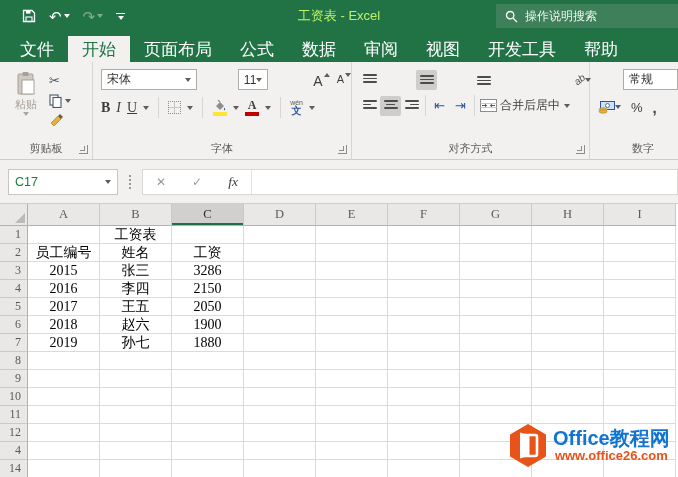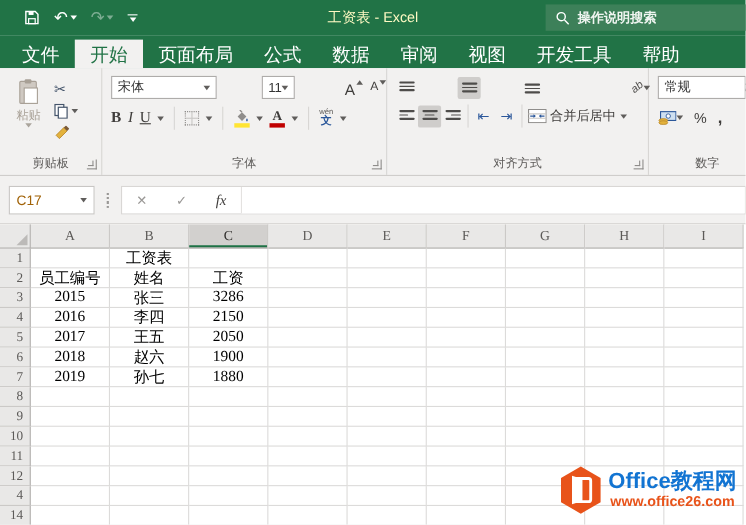--- a/index.html
+++ b/index.html
@@ -13,23 +13,23 @@
   .qat-btn { display:flex; align-items:center; gap:2px; color:#fff; }
   .glyph { font-size:15px; line-height:1; color:#fff; }
   .glyph.dim { color:rgba(255,255,255,.42); }
   .car { display:inline-block; width:0; height:0; border-left:3px solid transparent; border-right:3px solid transparent; border-top:4px solid #5f5d5b; }
   .car.w { border-top-color:#fff; }
   .car.dim { border-top-color:rgba(255,255,255,.42); }
   .car.gray { border-top-color:#aaa49c; }
   .carup { display:inline-block; width:0; height:0; border-left:3px solid transparent; border-right:3px solid transparent; border-bottom:4px solid #5f5d5b; }
   .custom-stack { display:flex; flex-direction:column; align-items:center; gap:2px; }
   .custom-stack .bar-w { width:9px; border-top:1.5px solid #fff; }
-  .win-title { position:absolute; left:0; right:0; text-align:center; color:#fef9c3; font-size:13px; pointer-events:none; }
+  .win-title { position:absolute; left:0; right:0; text-align:center; color:#bef264; font-size:13px; pointer-events:none; }
   .searchbox { position:absolute; right:-2px; top:4px; width:184px; height:24px; background:#3d8059; display:flex; align-items:center; padding-left:9px; gap:7px; }
-  .searchbox input { background:transparent; border:none; outline:none; color:#fff; font-size:12px; width:130px; font-family:inherit;font-weight:bold; }
+  .searchbox input { background:transparent; border:none; outline:none; color:#fff; font-size:12px; width:130px; font-family:inherit; }
   .searchbox input::placeholder { color:#f0f5f1; opacity:1; }
 
   
   .tabrow { height:30px; background:#217346; display:flex; align-items:flex-end; padding-left:6px; }
   .tab { height:26px; display:flex; align-items:center; padding:0 14px; color:#fff; font-size:17px; cursor:default; }
   .tab.active { background:#f2f1f0; color:#217346; }
 
   
   .ribbon { position:relative; height:98px; background:#f2f1f0; border-bottom:1px solid #cfcdcb; display:flex; }
   .rgroup { position:relative; height:100%; border-right:1px solid #d8d6d4; padding-top:7px; }
@@ -78,27 +78,27 @@
   .abar.v-top { justify-content:flex-start; }
   .abar.v-mid { justify-content:center; }
   .abar.v-bot { justify-content:flex-end; }
   .abar.h-l { align-items:flex-start; } .abar.h-c { align-items:center; } .abar.h-r { align-items:flex-end; }
   .abar.h-l i:nth-child(even), .abar.h-c i:nth-child(even), .abar.h-r i:nth-child(even) { width:62%; }
   .orient { font-size:10px; font-style:italic; color:#4e4c4a; transform:rotate(-40deg); display:inline-block; }
   .indent { font-size:13px; color:#2b579a; line-height:1; }
   .icon-label { font-size:12px; color:#3f3d3b; margin-left:3px; white-space:nowrap; }
 
   .g-num { flex:1; padding-left:8px; overflow:hidden; }
-  .combo-numfmt { width:112px; }
+  .combo-numfmt { width:112px;margin-left:25px; }
   .pct { font-size:13px; color:#3f3d3b; }
   .comma { font-size:15px; font-weight:bold; color:#3f3d3b; line-height:.6; }
 
   
   .fbar { height:44px; background:#f2f1f0; border-bottom:1px solid #d0cecb; display:flex; align-items:center; }
-  .namebox { width:78px; height:26px; background:#fff; border:1px solid #c8c6c4; margin-left:8px; display:flex; align-items:center; padding:0 6px; font-size:12.5px; color:#a16207; justify-content:space-between; }
+  .namebox { width:110px; height:26px; background:#fff; border:1px solid #c8c6c4; margin-left:8px; display:flex; align-items:center; padding:0 6px; font-size:12.5px; color:#15803d; justify-content:space-between; }
   .grip { width:2px; height:14px; margin:0 11px; background:repeating-linear-gradient(#9a9896 0 2px, transparent 2px 4px); }
   .fpanel { flex:1; height:26px; background:#fff; border:1px solid #d9d7d5; display:flex; align-items:center; margin-right:0; }
   .fbtn { width:36px; height:100%; display:flex; align-items:center; justify-content:center; font-size:12px; color:#9a9896; }
   .fx { font-family:"Liberation Serif","DejaVu Serif",serif; font-style:italic; font-size:13.5px; color:#3f3d3b; }
   .finput { flex:1; height:100%; border:none; outline:none; border-left:1px solid #e4e2e0; font-size:12px; padding:0 6px; font-family:inherit; }
 
   
   .grid-wrap { position:relative; background:#fff; }
   #grid-head { display:grid; grid-template-columns:28px repeat(9,72px); height:22px; }
   .corner { background:#e9e8e7; border-right:1px solid #b2b0ae; border-bottom:1px solid #b2b0ae; position:relative; }

